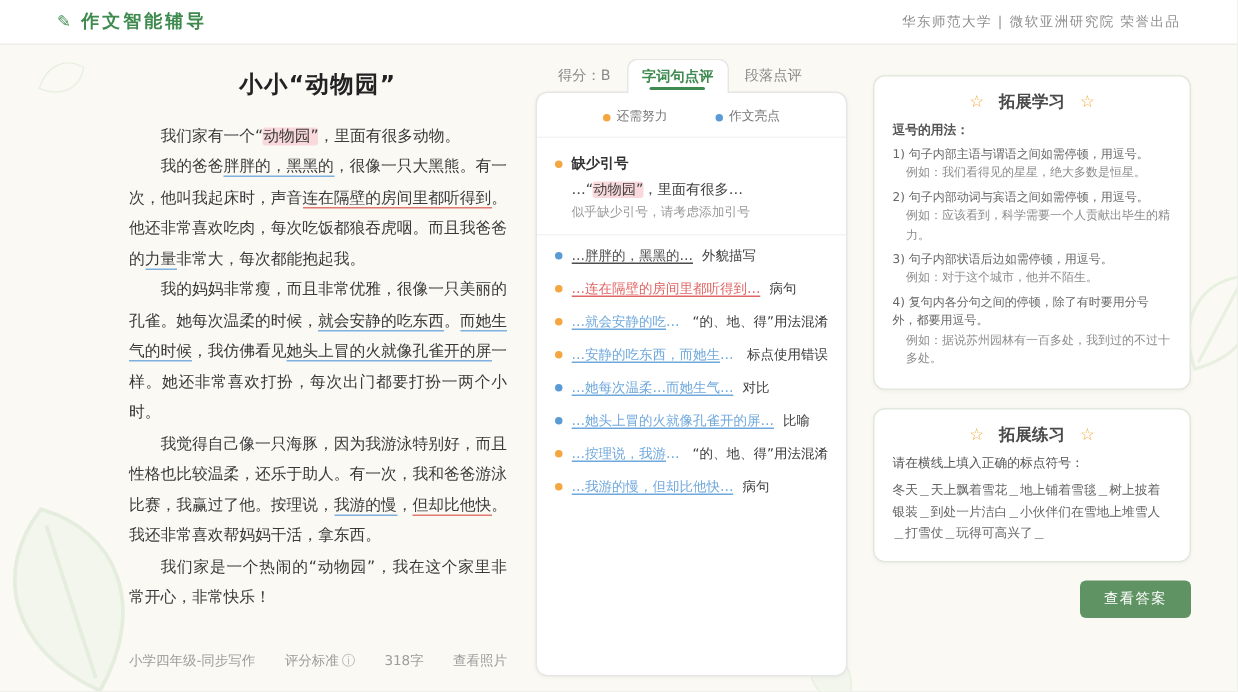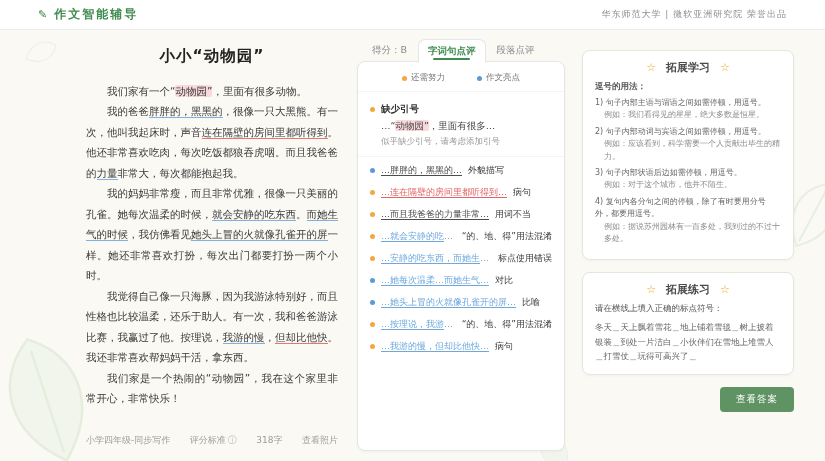--- a/index.html
+++ b/index.html
@@ -147,25 +147,20 @@
             <span class="quote" style="color: rgb(77, 77, 77);">…胖胖的，黑黑的…</span>
             <span class="tagl">外貌描写</span>
           </div>
           <div class="item row">
             <i class="dot" style="background: rgb(244, 166, 64);"></i>
             <span class="quote" style="color: rgb(224, 102, 102);">…连在隔壁的房间里都听得到…</span>
             <span class="tagl">病句</span>
           </div>
           <div class="item row">
             <i class="dot" style="background: rgb(244, 166, 64);"></i>
-            <span class="quote" style="color: rgb(77, 77, 77);">…而且我爸爸的力量非常…</span>
-            <span class="tagl">用词不当</span>
-          </div>
-          <div class="item row">
-            <i class="dot" style="background: rgb(244, 166, 64);"></i>
             <span class="quote" style="color: rgb(111, 168, 220);">…就会安静的吃东西…</span>
             <span class="tagl">“的、地、得”用法混淆</span>
           </div>
           <div class="item row">
             <i class="dot" style="background: rgb(244, 166, 64);"></i>
             <span class="quote" style="color: rgb(111, 168, 220);">…安静的吃东西，而她生气…</span>
             <span class="tagl">标点使用错误</span>
           </div>
           <div class="item row">
             <i class="dot" style="background: rgb(91, 155, 213);"></i>

